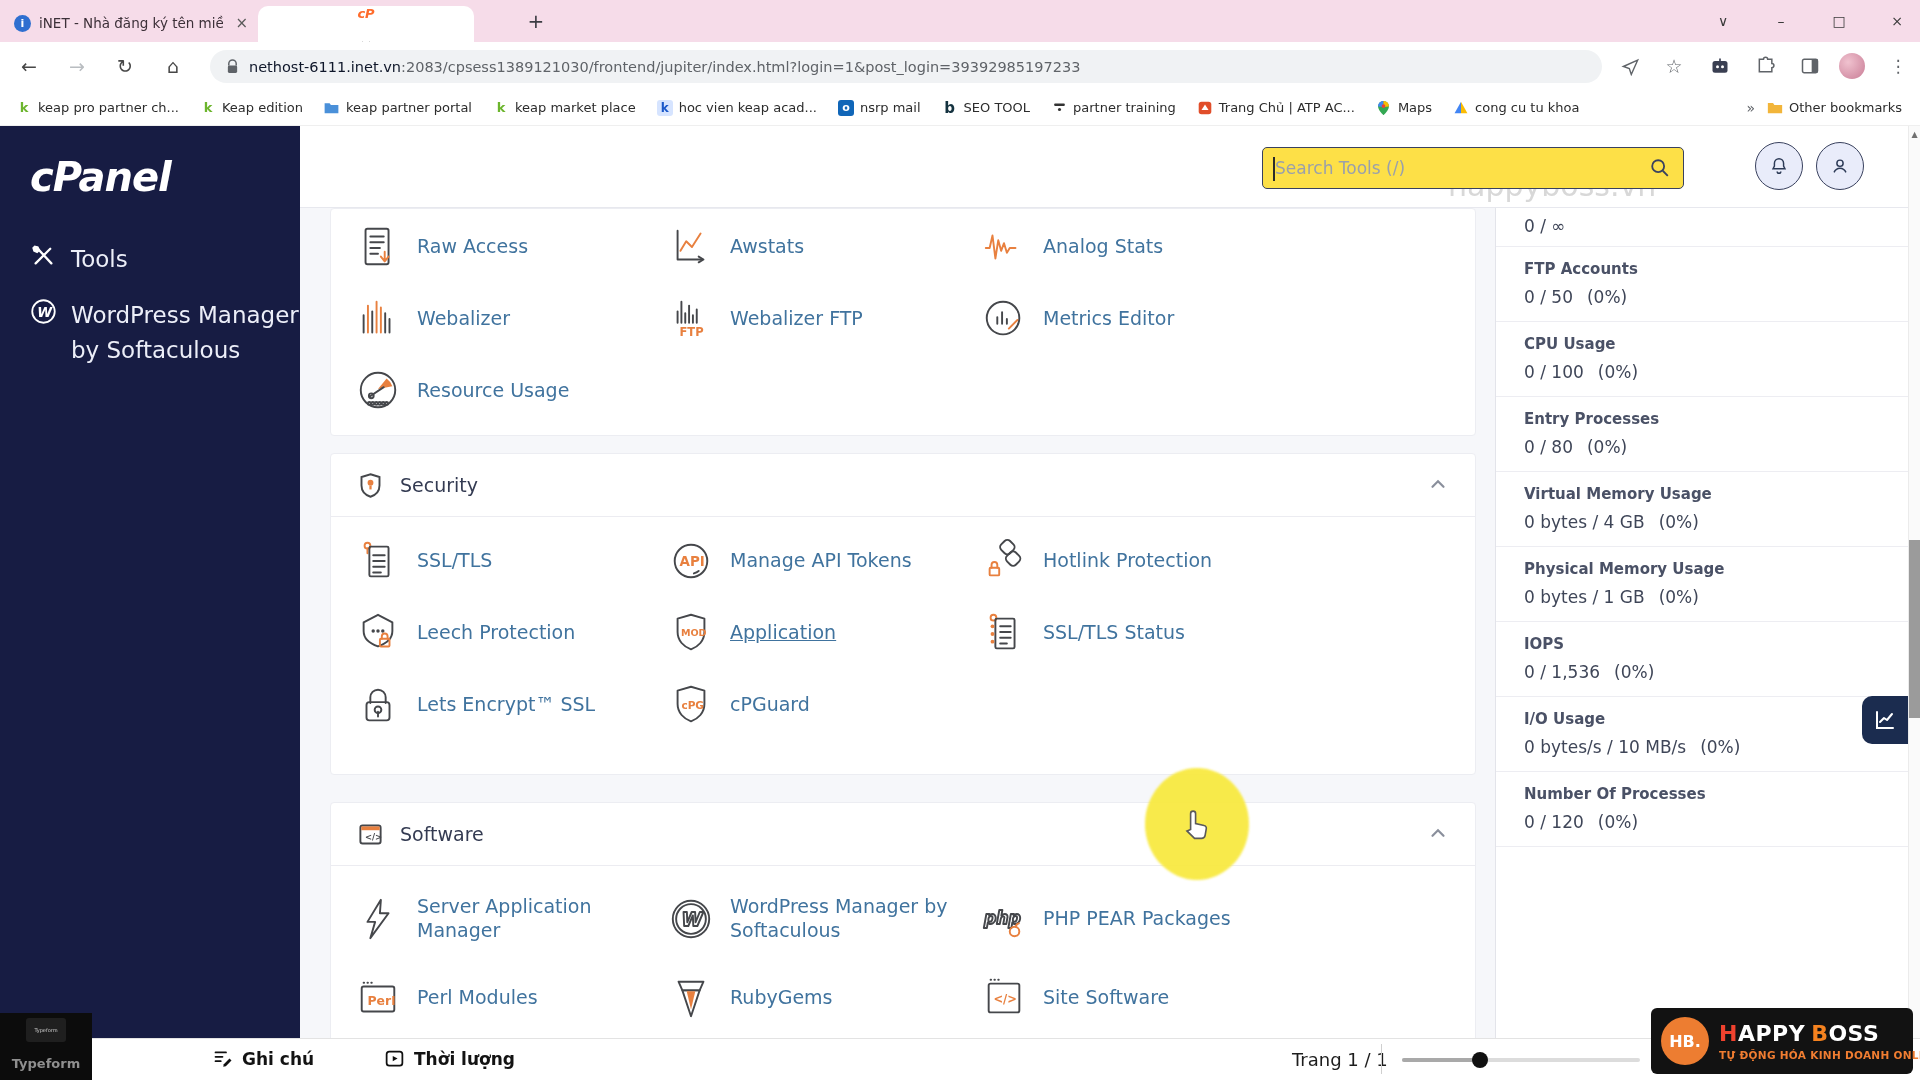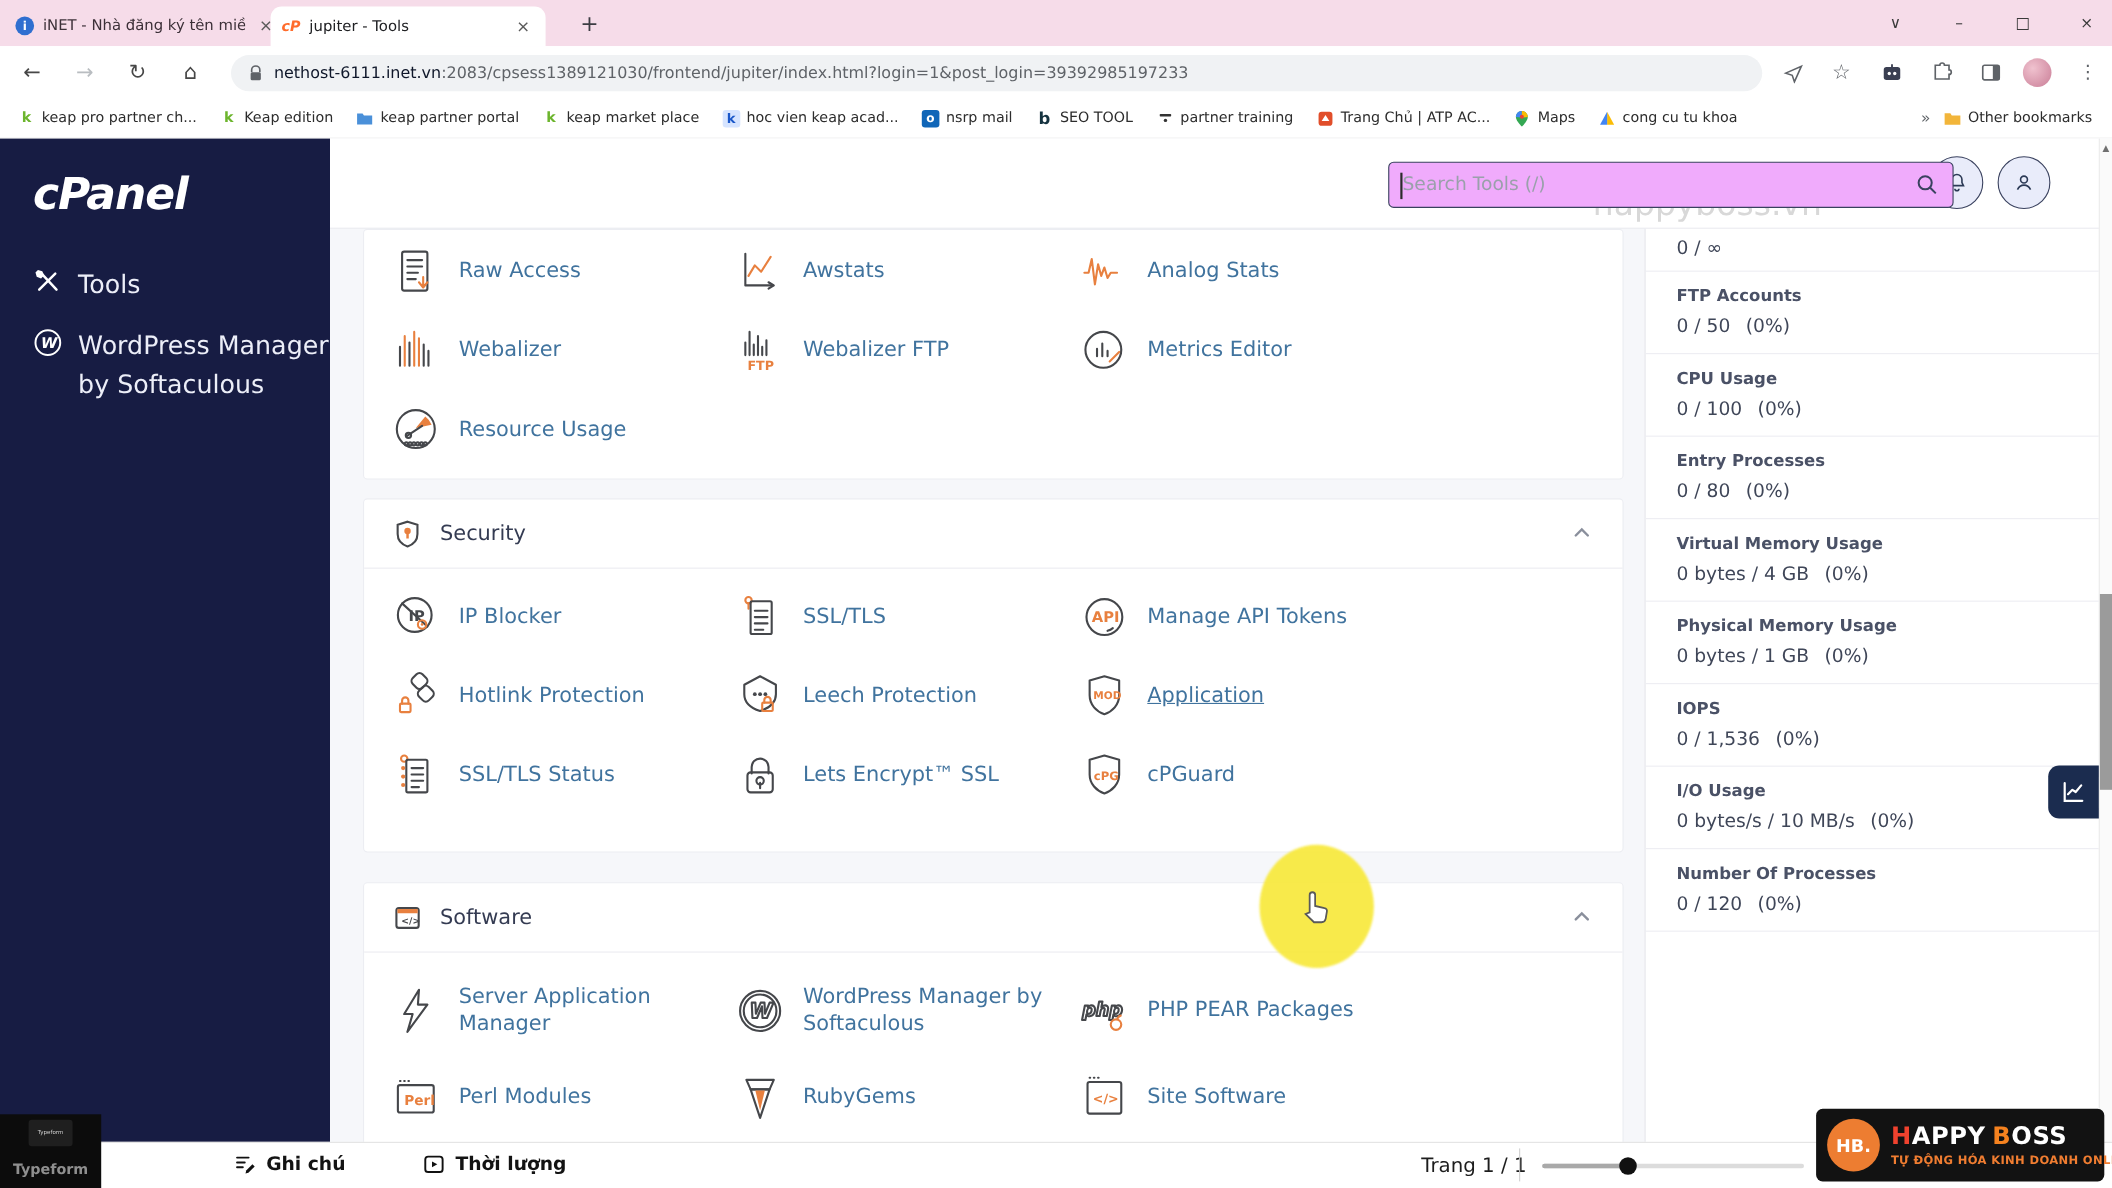--- a/index.html
+++ b/index.html
@@ -4,21 +4,21 @@
 <style>
   * { margin:0; padding:0; box-sizing:border-box; }
   html,body { width:1920px; height:1080px; overflow:hidden; background:#fff;
     font-family:"DejaVu Sans","Liberation Sans",sans-serif; }
   .screen { position:relative; width:1920px; height:1080px; overflow:hidden; }
 
   
   .tabstrip { position:absolute; left:0; top:0; width:1920px; height:42px; background:#f6dce9; }
   .tab { position:absolute; display:flex; align-items:center; gap:8px; font-size:13.5px; color:#3c3038; }
   .tab-inactive { left:14px; top:8px; width:238px; height:30px; }
-  .tab-active { left:246px; top:6px; width:250px; height:36px; background:#fff; border-radius:10px 10px 0 0; padding:0 10px; color:#202124; }
+  .tab-active { left:258px; top:6px; width:216px; height:36px; background:#fff; border-radius:10px 10px 0 0; padding:0 10px; color:#202124;flex-direction:column; }
   .tab .title { white-space:nowrap; overflow:hidden; flex:1; }
   .tab .close { color:#5a5a5a; font-size:15px; padding:0 4px; }
   .fav-info { width:17px; height:17px; border-radius:50%; background:#2f6fd0; color:#fff; font-size:11px; font-weight:bold; display:flex; align-items:center; justify-content:center; flex:none;}
   .fav-cp { color:#ff6c2c; font-weight:800; font-style:italic; font-size:13px; flex:none;}
   .newtab { position:absolute; left:522px; top:7px; font-size:20px; color:#3c3c43; width:28px; height:28px; display:flex;align-items:center;justify-content:center;}
   .wctl { position:absolute; top:6px; width:46px; height:30px; display:flex; align-items:center; justify-content:center; color:#3a3a3a; font-size:14px; }
 
   .toolbar { position:absolute; left:0; top:42px; width:1920px; height:48px; background:#fff; }
   .nav-ic { position:absolute; top:10px; width:30px; height:28px; display:flex; align-items:center; justify-content:center; font-size:19px; color:#474747; }
   .urlpill { position:absolute; left:210px; top:8px; width:1392px; height:33px; background:#f0f2f4; border-radius:17px; display:flex; align-items:center; padding:0 16px; gap:10px; }
@@ -36,21 +36,21 @@
 
   
   .app { position:absolute; left:0; top:126px; width:1920px; height:954px; background:#f6f7fa; }
   .sidebar { position:absolute; left:0; top:0; width:300px; height:954px; background:#171c43; color:#eef0f8; }
   .cp-logo { position:absolute; left:30px; top:28px; font-size:40px; font-weight:800; font-style:italic; color:#fff; letter-spacing:-1px; }
   .snav { position:absolute; left:30px; display:flex; align-items:flex-start; gap:14px; font-size:23px; color:#eceef8; }
   .snav .txt { width:232px; line-height:1.5; }
 
   .apph { position:absolute; left:300px; top:0; width:1620px; height:82px; background:#fff; border-bottom:1px solid #e7e8ee; }
   .watermark { position:absolute; left:1148px; top:42px; font-size:30px; color:#d8d8d8; z-index:1; }
-  .searchbox { position:absolute; left:962px; top:21px; width:514px; height:42px; background:#f0abfc; border:1px solid #39415e; border-radius:5px; z-index:2; display:flex; align-items:center; }
+  .searchbox { position:absolute; left:962px; top:21px; width:422px; height:42px; background:#fde047; border:1px solid #39415e; border-radius:5px; z-index:2; display:flex; align-items:center; }
   .searchbox input { border:none; outline:none; flex:1; font-size:17px; color:#333; padding-left:12px; background:transparent; font-family:inherit;}
   .searchbox input::placeholder { color:#9aa0ab; }
   .caret { position:absolute; left:10px; top:9px; width:1.5px; height:24px; background:#2b2b2b; }
   .hic { position:absolute; top:16px; width:48px; height:48px; border-radius:50%; background:#e9ecfa; border:1.5px solid #39415e; display:flex; align-items:center; justify-content:center; }
 
   .content { position:absolute; left:300px; top:82px; width:1195px; height:872px; background:#f6f7fa; }
   .card { position:absolute; left:30px; width:1146px; background:#fff; border:1px solid #ecedf2; border-radius:4px; }
   .card-head { display:flex; align-items:center; gap:16px; height:62px; padding:0 26px; font-size:19px; color:#343b52; }
   .card-head .sp { flex:1; }
   .card hr { border:none; border-top:1px solid #ececf1; }
@@ -369,30 +369,20 @@
           <span>Security</span>
           <span class="sp"></span>
           <svg width="22" height="22" viewBox="0 0 24 24">
               <path d="M6 14l6-6 6 6" stroke="#8a8f9c" stroke-width="2.4" fill="none" stroke-linecap="round"></path>
             </svg>
         </div>
         <hr>
         <div class="grid" style="padding-top:8px">
           <a class="titem">
             <svg class="ti" viewBox="0 0 48 48">
-                <circle cx="23" cy="22" r="16"></circle>
-                <path d="M11 11l24 22"></path>
-                <text class="dt" x="17" y="28" font-size="14">IP</text>
-                <circle class="o" cx="30" cy="31" r="4"></circle>
-                <circle class="of" cx="30" cy="31" r="1.3"></circle>
-              </svg>
-            <span class="lbl">IP Blocker</span>
-            </a>
-          <a class="titem">
-            <svg class="ti" viewBox="0 0 48 48">
                 <circle class="o" cx="13" cy="8" r="3"></circle>
                 <path class="o" d="M13 11v5"></path>
                 <rect x="15" y="9" width="20" height="31" rx="1.5"></rect>
                 <path d="M19 18h12M19 24h12M19 30h12M19 36h8"></path>
               </svg>
             <span class="lbl">SSL/TLS</span>
             </a>
           <a class="titem">
             <svg class="ti" viewBox="0 0 48 48">
                 <circle cx="24" cy="24" r="17"></circle>

